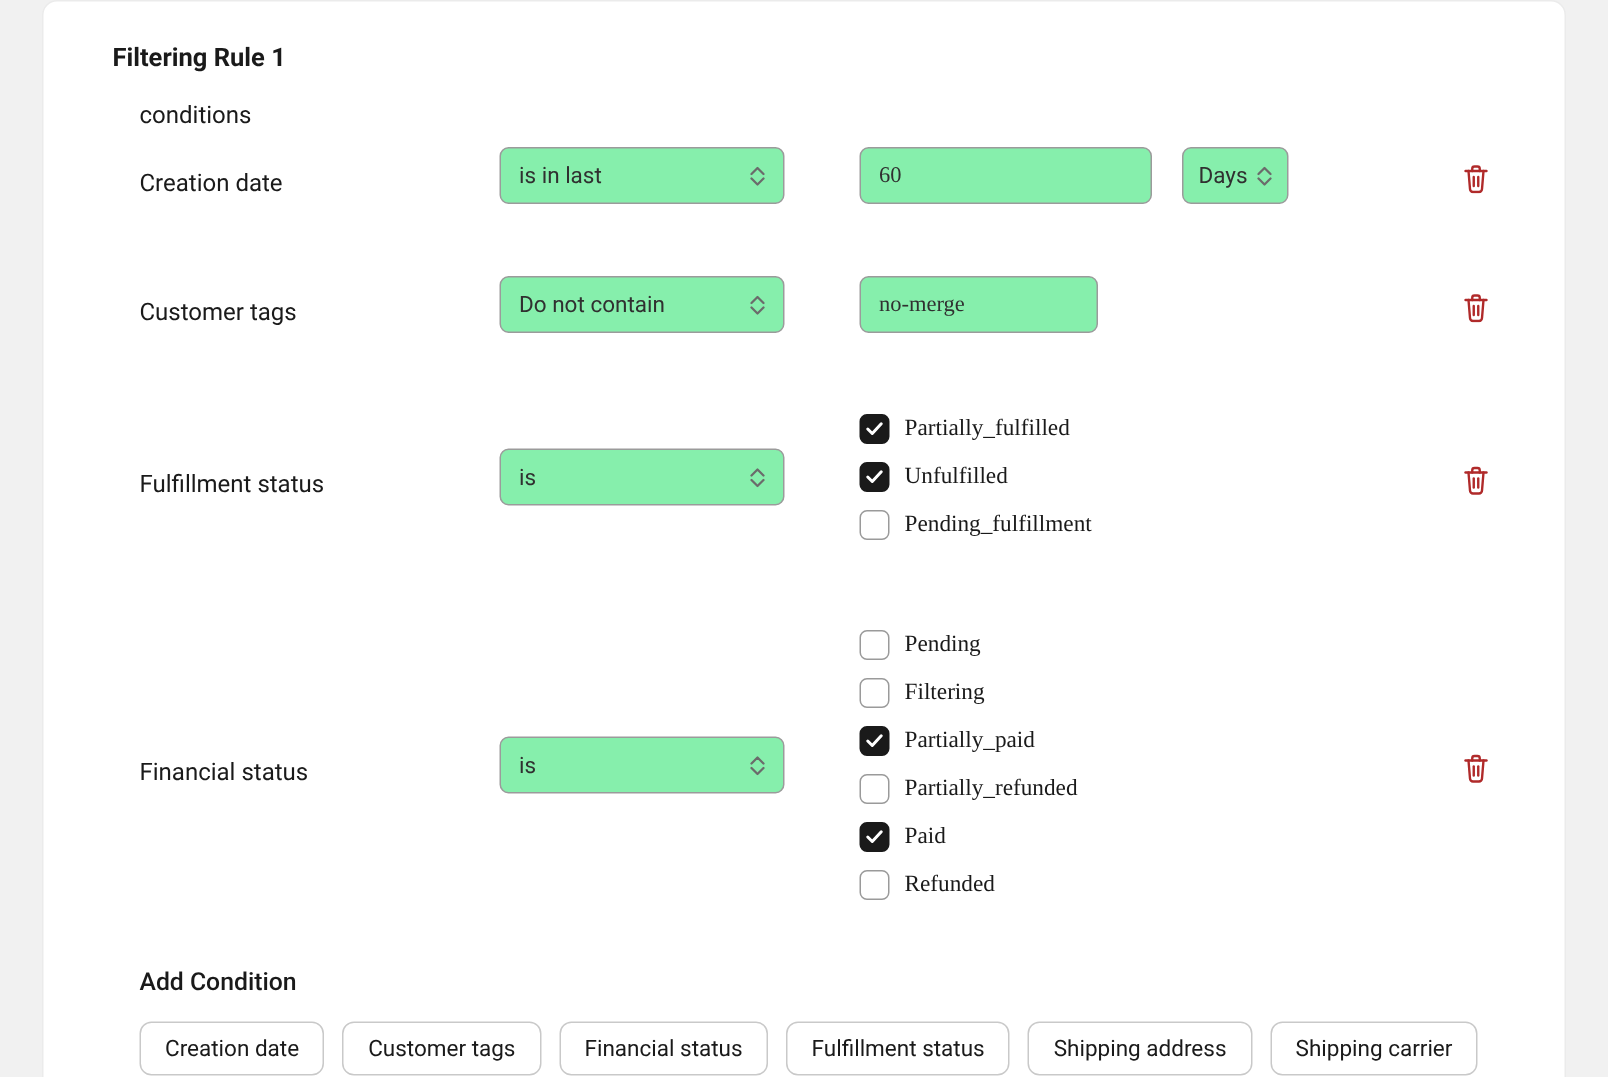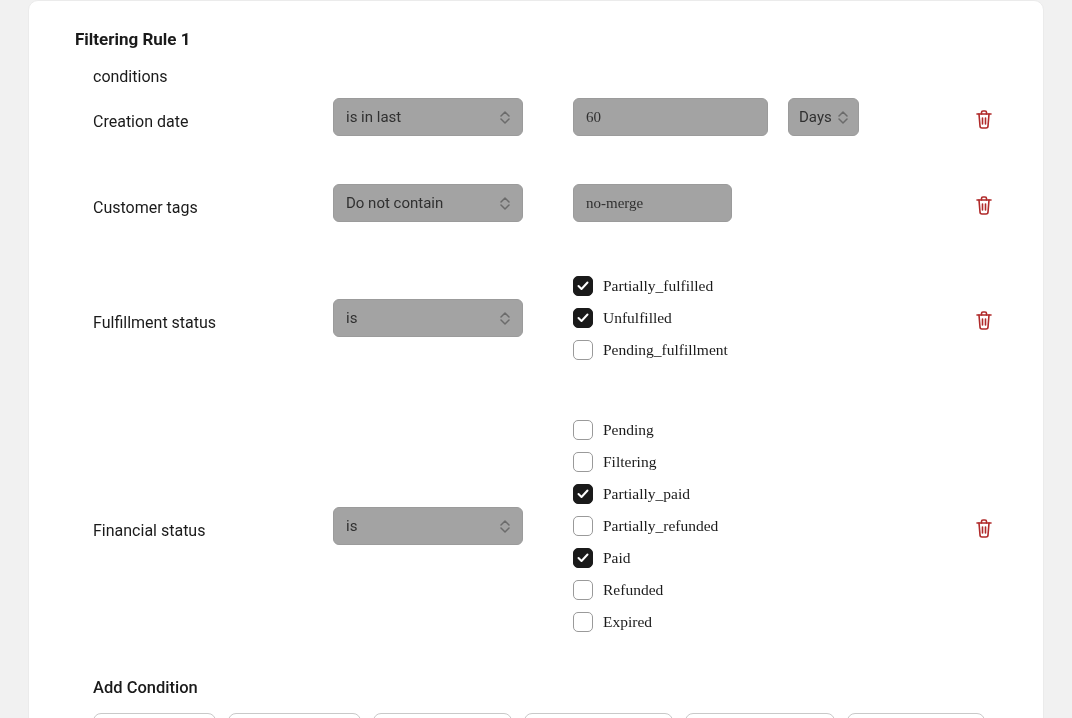--- a/index.html
+++ b/index.html
@@ -59,21 +59,21 @@
   .spacer { flex: 1 1 auto; }
   .trash-col {
     flex: 0 0 auto;
     padding-top: 6px;
     margin-left: 10px;
   }
   .select, .text-input, .unit-select {
     height: 38px;
     border: 1px solid #9b9b9b;
     border-radius: 6px;
-    background: #a3a3a3;
+    background: #86efac;
     display: flex;
     align-items: center;
     padding: 0 12px;
     position: relative;
     font-size: 15px;
     color: #303030;
   }
   .select { width: 190px; justify-content: space-between; cursor: pointer; }
   .text-input { width: 195px; }
   .text-input.wide { width: 159px; }
@@ -336,24 +336,20 @@
                 <svg width="12" height="10" viewBox="0 0 12 10">
                   <path d="M1.5 5 L4.5 8 L10.5 1.5" fill="none" stroke="#ffffff" stroke-width="2" stroke-linecap="round" stroke-linejoin="round"></path>
                 </svg>
               </span>
               <span class="chk-label">Paid</span>
             </div>
             <div class="checkbox-item">
               <span class="chk"></span>
               <span class="chk-label">Refunded</span>
             </div>
-            <div class="checkbox-item">
-              <span class="chk"></span>
-              <span class="chk-label">Expired</span>
-            </div>
           </div>
       </div>
       <div class="spacer"></div>
       <div class="trash-col">
         <span class="trash-btn">
           <svg width="18" height="20" viewBox="0 0 18 20" fill="none" stroke="currentColor" stroke-width="1.6" stroke-linecap="round" stroke-linejoin="round">
             <path d="M2 5h14"></path>
               <path d="M6.5 5V3.5A1.5 1.5 0 0 1 8 2h2a1.5 1.5 0 0 1 1.5 1.5V5"></path>
             <path d="M4 5l1 12a2 2 0 0 0 2 2h4a2 2 0 0 0 2-2l1-12"></path>
             <path d="M7.5 9v6"></path>

